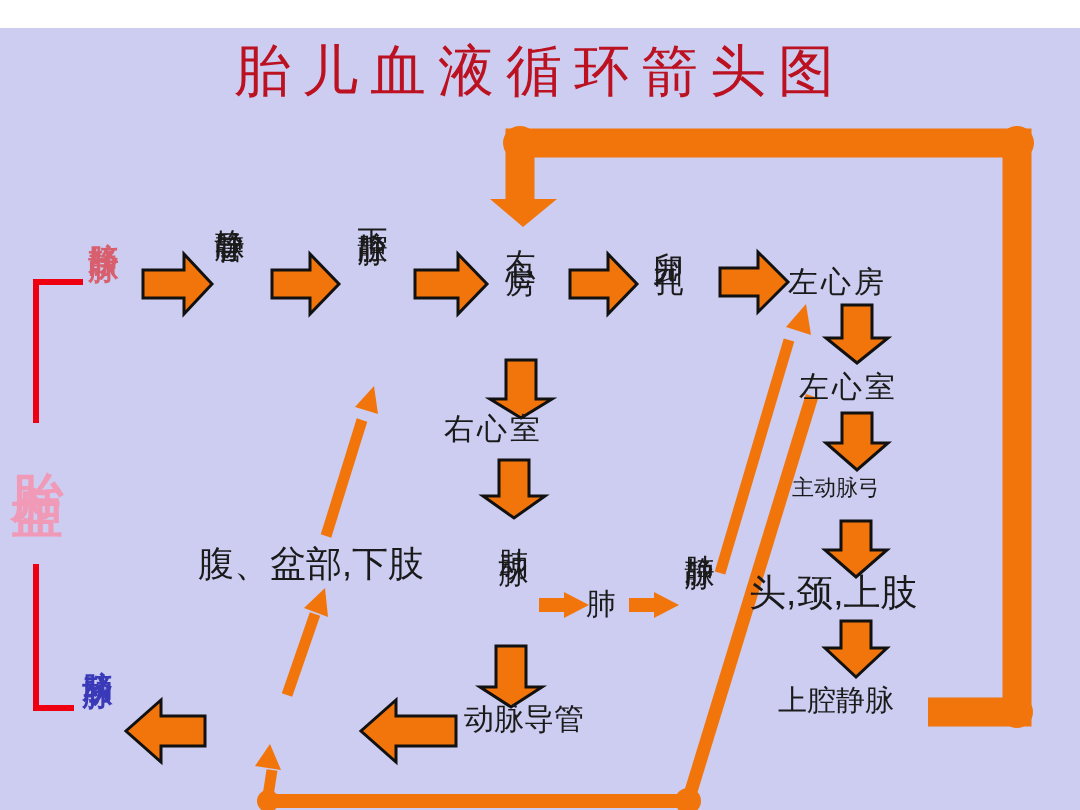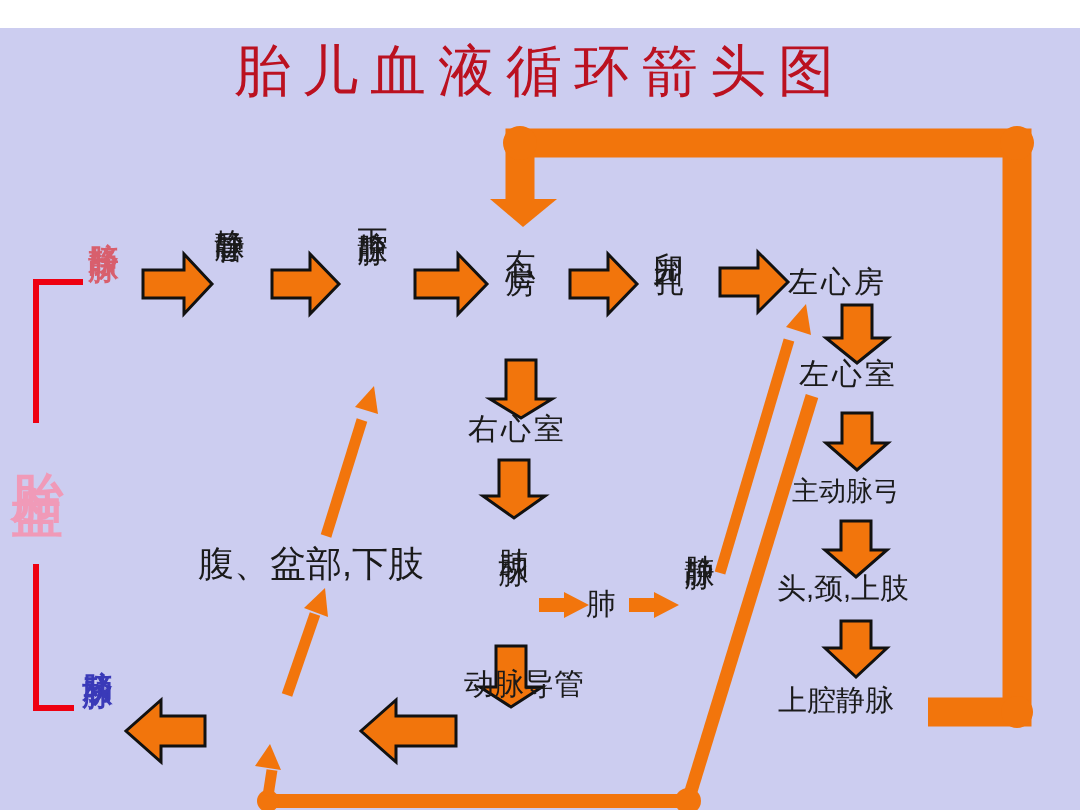--- a/index.html
+++ b/index.html
@@ -90,23 +90,23 @@
   <div class="node v" style="left:213px;top:177px;letter-spacing:2px;">静脉导管</div>
   <div class="node v" style="left:356px;top:177px;letter-spacing:2px;">下腔静脉</div>
   <div class="node v" style="left:504px;top:198px;letter-spacing:8px;">右心房</div>
   <div class="node v" style="left:652px;top:200px;letter-spacing:8px;">卵园孔</div>
   <div class="node v" style="left:497px;top:496px;letter-spacing:4px;">肺动脉</div>
   <div class="node v" style="left:683px;top:503px;letter-spacing:2px;">肺静脉</div>
   <div class="node v placenta" style="left:8px;top:402px;letter-spacing:14px;">胎盘</div>
   <div class="node v blue" style="left:81px;top:619px;letter-spacing:3px;">脐动脉</div>
 
   <div class="node" style="left:788px;top:237px;letter-spacing:3px;">左心房</div>
-  <div class="node" style="left:799px;top:329px;letter-spacing:3px;text-align:center;">左心室</div>
-  <div class="node" style="left:792px;top:448px;font-size:27px;">主动脉弓</div>
-  <div class="node" style="left:777px;top:544px;font-size:29px;">头,颈,上肢</div>
+  <div class="node" style="left:799px;top:342px;letter-spacing:3px;text-align:center;">左心室</div>
+  <div class="node" style="left:792px;top:448px;font-size:22px;">主动脉弓</div>
+  <div class="node" style="left:749px;top:544px;font-size:37px;">头,颈,上肢</div>
   <div class="node" style="left:778px;top:656px;font-size:29px;">上腔静脉</div>
-  <div class="node" style="left:468px;top:384px;letter-spacing:3px;">右心室</div>
+  <div class="node" style="left:444px;top:384px;letter-spacing:3px;">右心室</div>
   <div class="node" style="left:586px;top:559px;">肺</div>
   <div class="node" style="left:198px;top:516px;font-size:36px;">腹、盆部,下肢</div>
-  <div class="node" style="left:464px;top:639px;">动脉导管</div>
+  <div class="node" style="left:464px;top:674px;">动脉导管</div>
 
   <div class="bottom-strip"></div>
 </div>
 
 </body></html>

